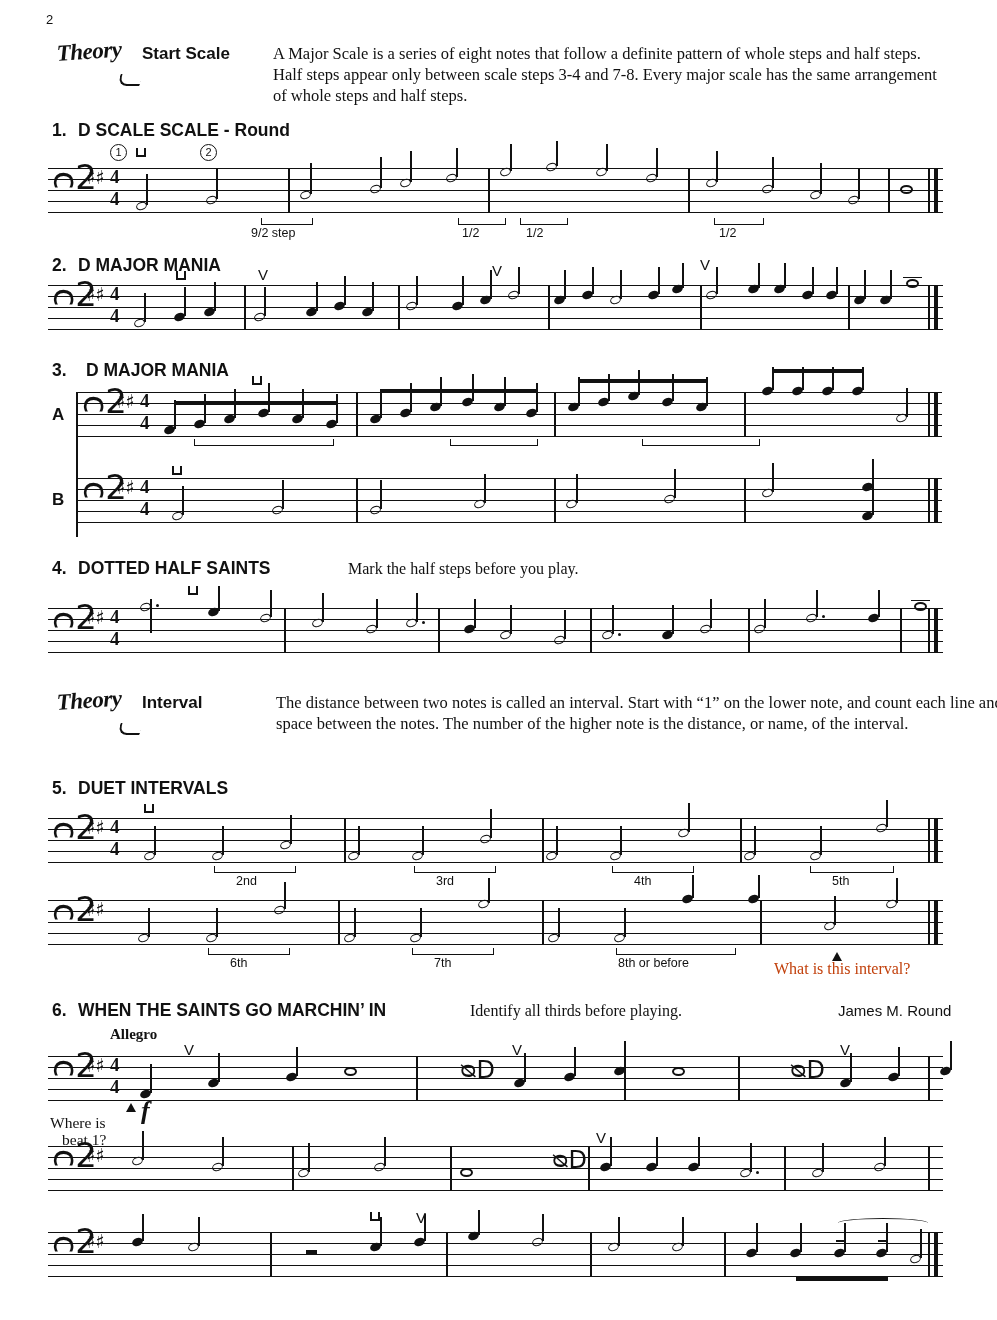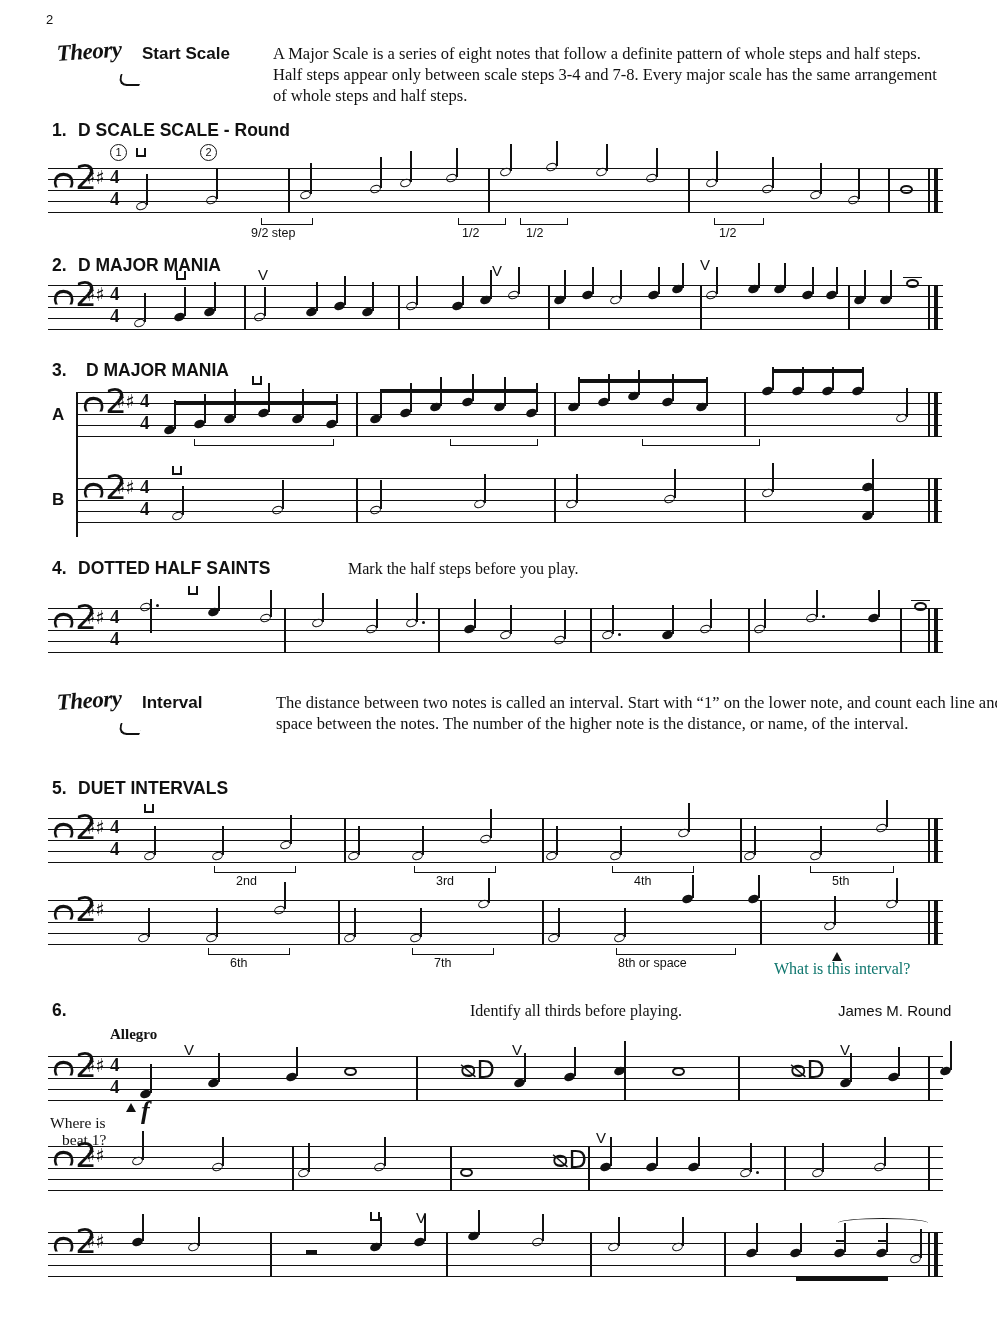--- a/index.html
+++ b/index.html
@@ -101,21 +101,21 @@
     position: absolute;
     font-family: "Liberation Sans", sans-serif;
     font-size: 12.5px;
     color: #111;
     white-space: nowrap;
   }
   .annot-serif {
     position: absolute;
     font-family: "Liberation Serif", serif;
     font-size: 16px;
-    color: #0f766e;
+    color: #c2410c;
     white-space: nowrap;
   }
   .dyn {
     position: absolute;
     font-family: "Liberation Serif", serif;
     font-style: italic;
     font-weight: bold;
     font-size: 26px;
     color: #111;
   }
@@ -963,26 +963,27 @@
     <div class="note" style="left:838px; top:0px;">
         <span class="head open"></span>
         <span class="stem" style="left:10px; top:-22px; height:25px;"></span>
       </div>
 
     <div class="bracket" style="left:160px; top:48px; width:82px;"></div>
     <div class="annot" style="left:182px; top:56px;">6th</div>
     <div class="bracket" style="left:364px; top:48px; width:82px;"></div>
     <div class="annot" style="left:386px; top:56px;">7th</div>
     <div class="bracket" style="left:568px; top:48px; width:120px;"></div>
-    <div class="annot" style="left:570px; top:56px;">8th or space</div>
+    <div class="annot" style="left:570px; top:56px;">8th or before</div>
     <div class="caret" style="left:784px; top:52px;"></div>
     <div class="annot-serif" style="left:726px; top:60px;">What is this interval?</div>
   </div>
 
   <div class="ex-head" style="left:52px; top:1000px;">6.</div>
+  <div class="ex-head" style="left:78px; top:1000px;">WHEN THE SAINTS GO MARCHIN’ IN</div>
   <div class="ex-sub" style="left:470px; top:1002px;">Identify all thirds before playing.</div>
   <div class="composer" style="left:838px; top:1002px;">James M. Round</div>
   <div class="tempo" style="left:110px; top:1026px;">Allegro</div>
 
   <div class="system" style="left:48px; top:1056px; width:895px; height:48px;">
     <div class="staff" style="width:895px;height:44px;">
       <div class="line" style="top:0;width:895px;"></div>
       <div class="line" style="top:11px;width:895px;"></div>
       <div class="line" style="top:22px;width:895px;"></div>
       <div class="line" style="top:33px;width:895px;"></div>

